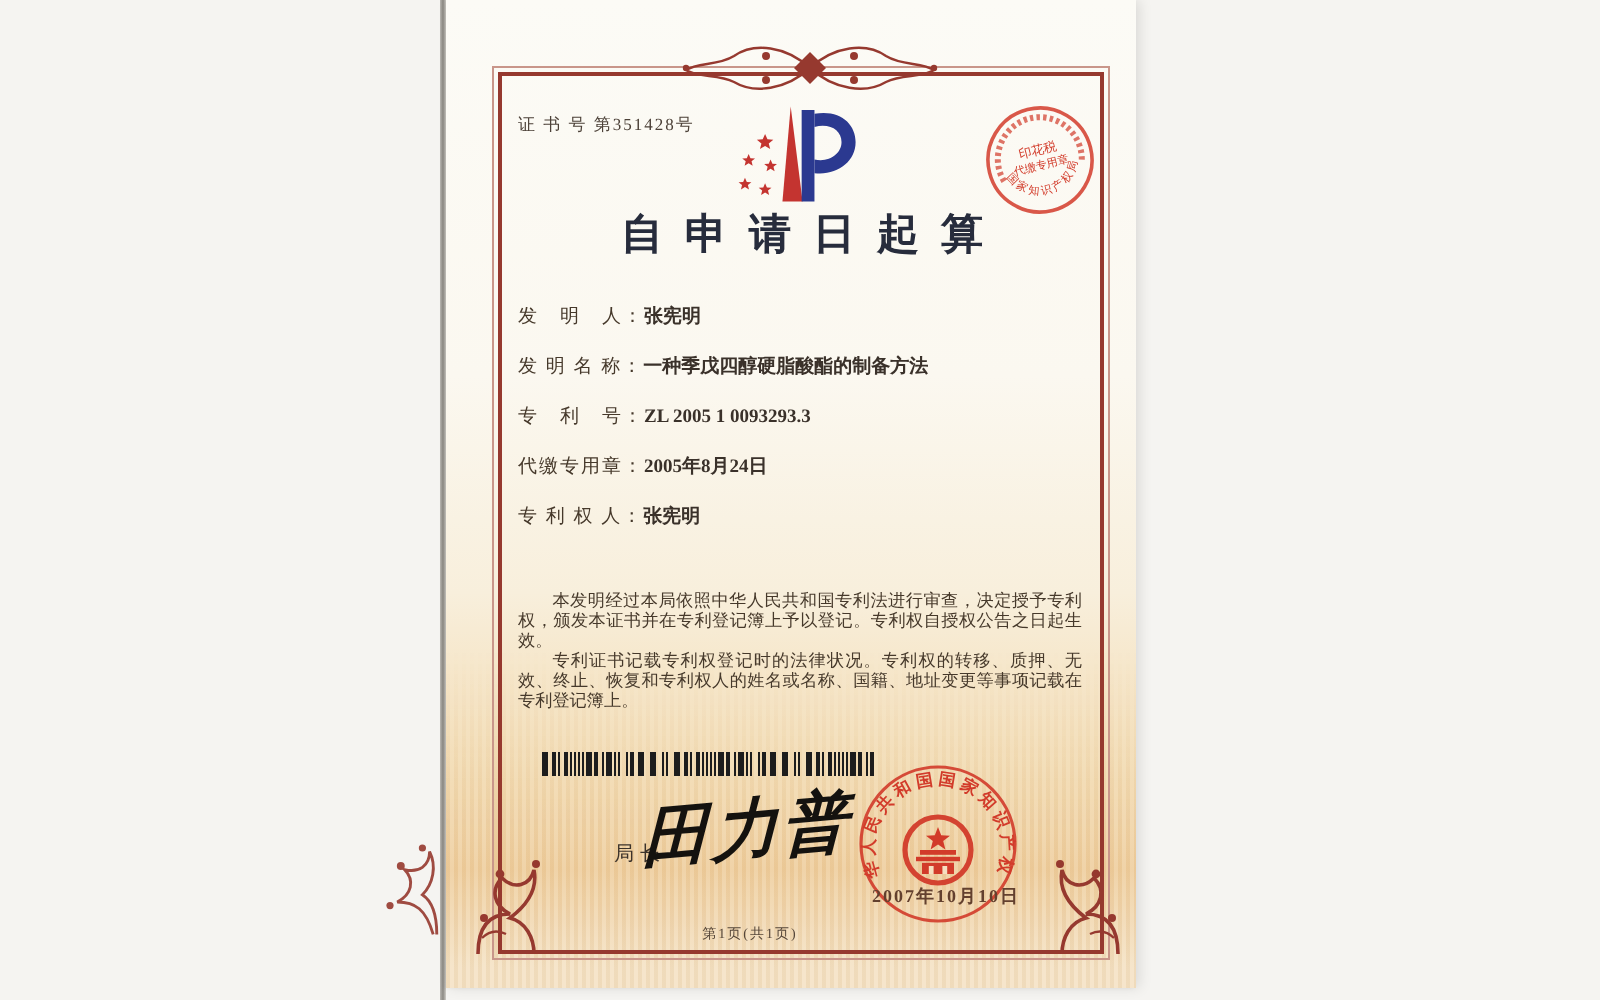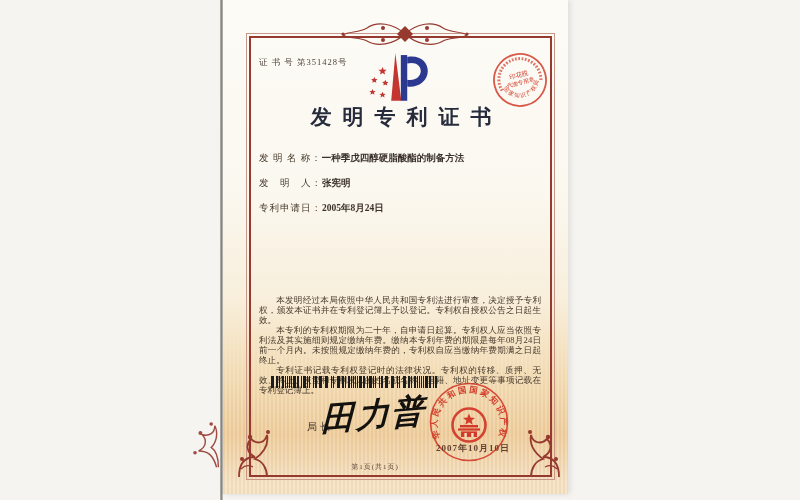--- a/index.html
+++ b/index.html
@@ -134,37 +134,42 @@
     <svg class="stamp-seal" viewBox="0 0 58 58">
       <circle class="red-st" cx="29" cy="29" r="26" stroke-width="1.8" opacity="0.85"></circle>
       <path id="stampTop" fill="none" d="M 8,36 A 21.5,21.5 0 1 1 50,36"></path>
       <path class="red-st" d="M 9,35 A 21,21 0 1 1 49,35" stroke-width="3" stroke-dasharray="1.7 1.6" opacity="0.7"></path>
       <path id="stampBottom" fill="none" d="M 10,31 A 19.5,19.5 0 0 0 48,31"></path>
       <text class="stamp-ring-text"><textPath href="#stampBottom" startOffset="50%" text-anchor="middle">国家知识产权局</textPath></text>
       <text class="stamp-center" x="29" y="26" font-size="6.4" text-anchor="middle">印花税</text>
       <text class="stamp-center" x="29" y="33.5" font-size="5.6" text-anchor="middle">代缴专用章</text>
     </svg>
 
-    <div class="title">发明专利证书</div>
+    <div class="title">自申请日起算</div>
 
     <div class="fields">
+      <div class="field-row">
+        <span class="field-label">发　明　人：</span><span class="field-value">张宪明</span>
+      </div>
       <div class="field-row">
         <span class="field-label">发 明 名 称：</span><span class="field-value">一种季戊四醇硬脂酸酯的制备方法</span>
       </div>
       <div class="field-row">
-        <span class="field-label">发　明　人：</span><span class="field-value">张宪明</span>
+        <span class="field-label">专　利　号：</span><span class="field-value">ZL 2005 1 0093293.3</span>
       </div>
       <div class="field-row">
-        <span class="field-label">专利申请日：</span><span class="field-value">2005年8月24日</span>
+        <span class="field-label">代缴专用章：</span><span class="field-value">2005年8月24日</span>
+      </div>
+      <div class="field-row">
+        <span class="field-label">专 利 权 人：</span><span class="field-value">张宪明</span>
       </div>
     </div>
 
     <div class="paras">
       <p>本发明经过本局依照中华人民共和国专利法进行审查，决定授予专利权，颁发本证书并在专利登记簿上予以登记。专利权自授权公告之日起生效。</p>
-      <p>本专利的专利权期限为二十年，自申请日起算。专利权人应当依照专利法及其实施细则规定缴纳年费。缴纳本专利年费的期限是每年08月24日前一个月内。未按照规定缴纳年费的，专利权自应当缴纳年费期满之日起终止。</p>
       <p>专利证书记载专利权登记时的法律状况。专利权的转移、质押、无效、终止、恢复和专利权人的姓名或名称、国籍、地址变更等事项记载在专利登记簿上。</p>
     </div>
 
     <div class="barcode"></div>
 
     <div class="director">局长</div>
     <div class="signature">田力普</div>
 
     <svg class="issuing-seal" viewBox="0 0 82 82">
       <circle class="red-st" cx="41" cy="41" r="38.5" stroke-width="1.6" opacity="0.9"></circle>

